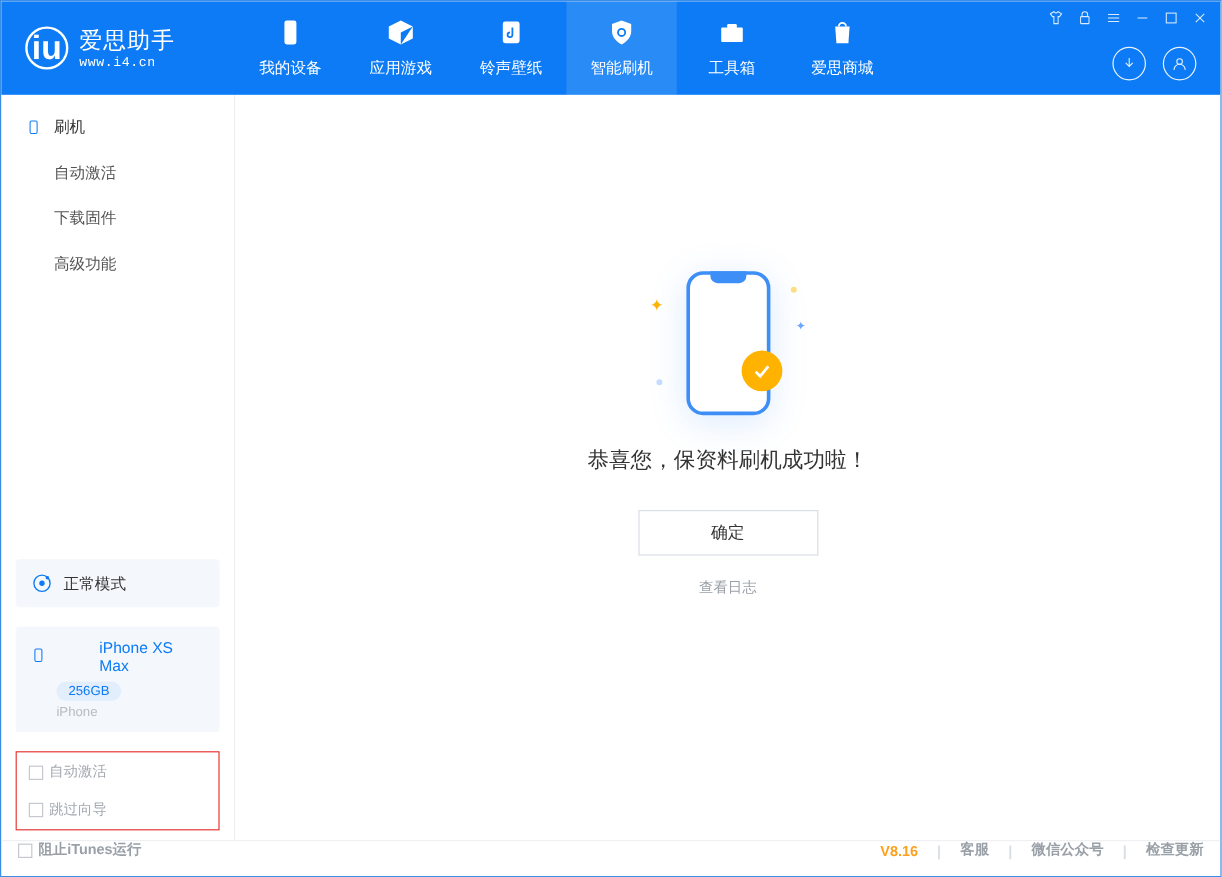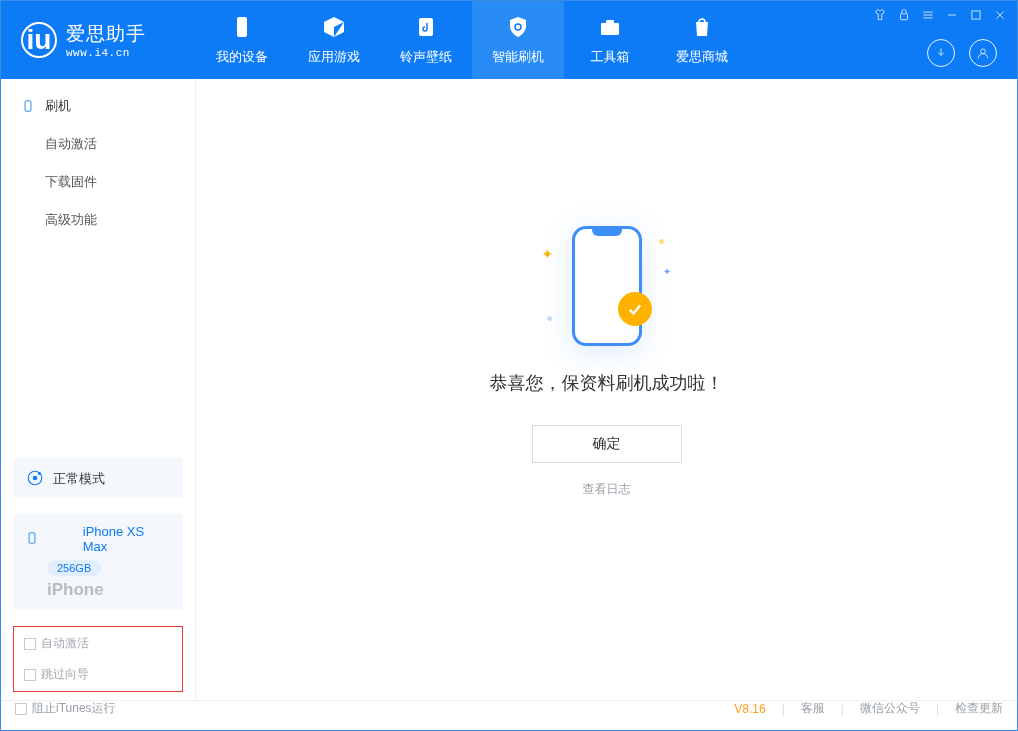--- a/index.html
+++ b/index.html
@@ -43,21 +43,21 @@
 
 .mode-card, .device-card { margin: 8px 12px; background: #f4f8fc; border-radius: 3px; padding: 10px 12px; }
 .mode-card { display: flex; align-items: flex-end; font-size: 13px; color: #333; }
 .mode-icon { width: 20px; height: 20px; margin-right: 8px; display: inline-flex; align-items: center; justify-content: center; }
 .mode-icon svg { width: 18px; height: 18px; }
 .device-card { }
 .device-row1 { display: flex; align-items: center; color: #0c7bf5; font-size: 13px; font-weight: 500; gap: 34px; }
 .device-icon { width: 16px; height: 16px; margin-right: 8px; display: inline-flex; }
 .device-icon svg { width: 14px; height: 14px; }
 .capacity-badge { display: inline-block; margin-top: 6px; margin-left: 22px; background: #e2eefc; color: #0c7bf5; font-size: 11px; padding: 2px 10px; border-radius: 10px; }
-.device-type { margin-left: 22px; margin-top: 4px; font-size: 17px; color: #b8bcc2; font-weight: bold; }
+.device-type { margin-left: 22px; margin-top: 4px; font-size: 11px; color: #b8bcc2; }
 
 .checkbox-bar { margin: 8px 12px 8px; border: 1px solid #e53935; padding: 8px 10px; display: flex; gap: 14px; font-size: 12px; color: #a4a9b0; flex-direction: column; }
 .cb { display: flex; align-items: center; gap: 5px; cursor: pointer; }
 .cb-box { width: 12px; height: 12px; border: 1px solid #c5c9cf; background: #fff; }
 
 
 .main { flex: 1; display: flex; flex-direction: column; align-items: center; justify-content: center; padding-bottom: 60px; }
 .illus { position: relative; width: 150px; height: 130px; margin-bottom: 20px; display: flex; align-items: center; justify-content: center; }
 .phone-shape { width: 70px; height: 120px; border: 3px solid #3e8ef7; border-radius: 14px; background: #fff; position: relative; box-shadow: 0 6px 30px rgba(62,142,247,0.18); }
 .phone-shape::before { content: ''; position: absolute; top: -3px; left: 50%; transform: translateX(-50%); width: 30px; height: 10px; background: #3e8ef7; border-radius: 0 0 6px 6px; }
@@ -68,21 +68,21 @@
 .spark2 { right: 10px; top: 45px; color: #6ca6ff; font-size: 10px; }
 .dot { position: absolute; width: 5px; height: 5px; background: #c7dcff; border-radius: 50%; }
 .dot1 { left: 15px; bottom: 30px; }
 .dot2 { right: 18px; top: 18px; background: #ffe082; }
 
 .success-msg { font-size: 18px; color: #333; margin-bottom: 30px; }
 .ok-btn { width: 150px; height: 38px; border: 1px solid #d9dee5; background: #fff; color: #333; font-size: 14px; cursor: pointer; margin-bottom: 18px; }
 .log-link { font-size: 12px; color: #9aa0a8; cursor: pointer; text-decoration: none; }
 
 
-.footer { height: 16px; border-top: 1px solid #eef0f3; display: flex; align-items: center; padding: 0 14px; font-size: 12px; color: #9aa0a8; }
+.footer { height: 16px; border-top: 1px solid #eef0f3; display: flex; align-items: center; padding: 0 14px; font-size: 12px; color: #9aa0a8; font-weight: bold; }
 .footer .cb-box { }
 .footer-right { margin-left: auto; display: flex; align-items: center; gap: 16px; }
 .version { color: #ff9f1c; }
 .divider { color: #d9dee5; }
 .flink { cursor: pointer; }
 </style>
 </head>
 <body>
 
 <div class="header">

